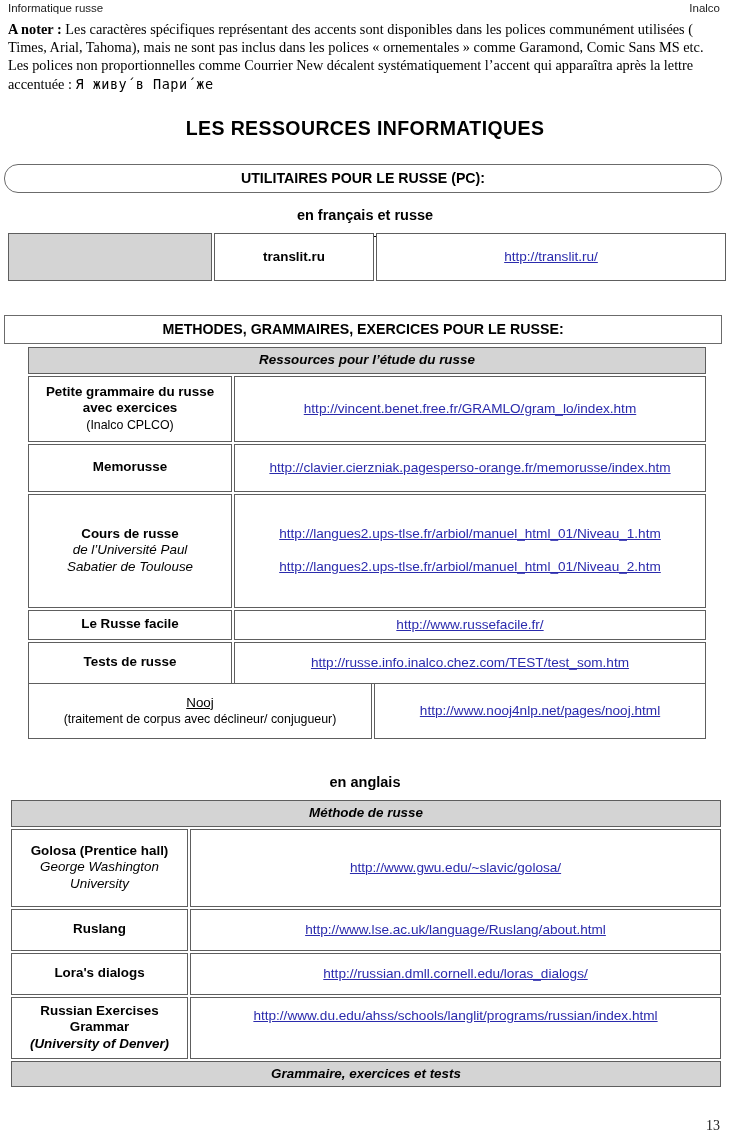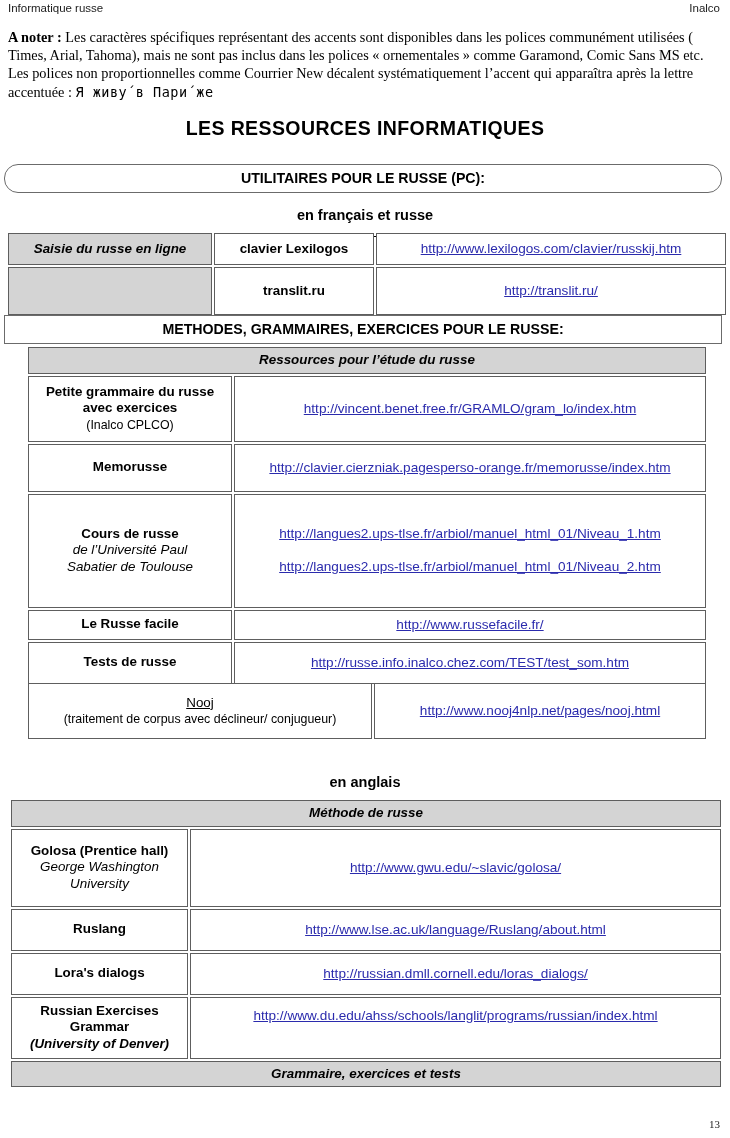--- a/index.html
+++ b/index.html
@@ -25,21 +25,21 @@
     height: 14px;
     font-size: 11.5px;
     color: #1b1b1b;
   }
   .runhead .rh-left { float: left; }
   .runhead .rh-right { float: right; }
 
   
   .note {
     position: absolute;
-    top: 28px;
+    top: 20px;
     left: 8px;
     width: 714px;
     font-family: "Liberation Serif", serif;
     font-size: 14.3px;
     line-height: 18.2px;
     text-align: left;
     color: #000;
   }
   .note b { font-weight: bold; }
   .note .cyr {
@@ -159,21 +159,21 @@
 
   #table-fr { top: 345px; left: 26px; width: 680px; }
 
   #table-en { top: 798px; left: 9px; width: 712px; }
 
   
   .pageno {
     position: absolute;
     top: 1118px;
     right: 10px;
-    font-size: 11px;
+    font-size: 14px;
     font-family: "Liberation Serif", serif;
     color: #222;
   }
 </style>
 </head>
 <body>
 
 <div class="runhead">
   <span class="rh-left">Informatique russe</span>
   <span class="rh-right">Inalco</span>
@@ -193,25 +193,20 @@
 <div class="subhead" id="subhead-fr"><span>en français et russe</span></div>
 
 <table class="doc" id="table-utilitaires">
   <colgroup>
     <col style="width:204px">
     <col style="width:160px">
     <col style="width:350px">
   </colgroup>
   <tbody>
     <tr>
-      <td class="gray name" style="font-style:italic">Saisie du russe  en ligne</td>
-      <td class="name">clavier Lexilogos</td>
-      <td><span class="lnk">http://www.lexilogos.com/clavier/russkij.htm</span></td>
-    </tr>
-    <tr>
       <td class="gray" style="height:38px"></td>
       <td class="name">translit.ru</td>
       <td><span class="lnk">http://translit.ru/</span></td>
     </tr>
   </tbody>
 </table>
 
 <div class="banner" id="banner-methodes">METHODES, GRAMMAIRES, EXERCICES POUR LE RUSSE:</div>
 
 <table class="doc" id="table-fr">

